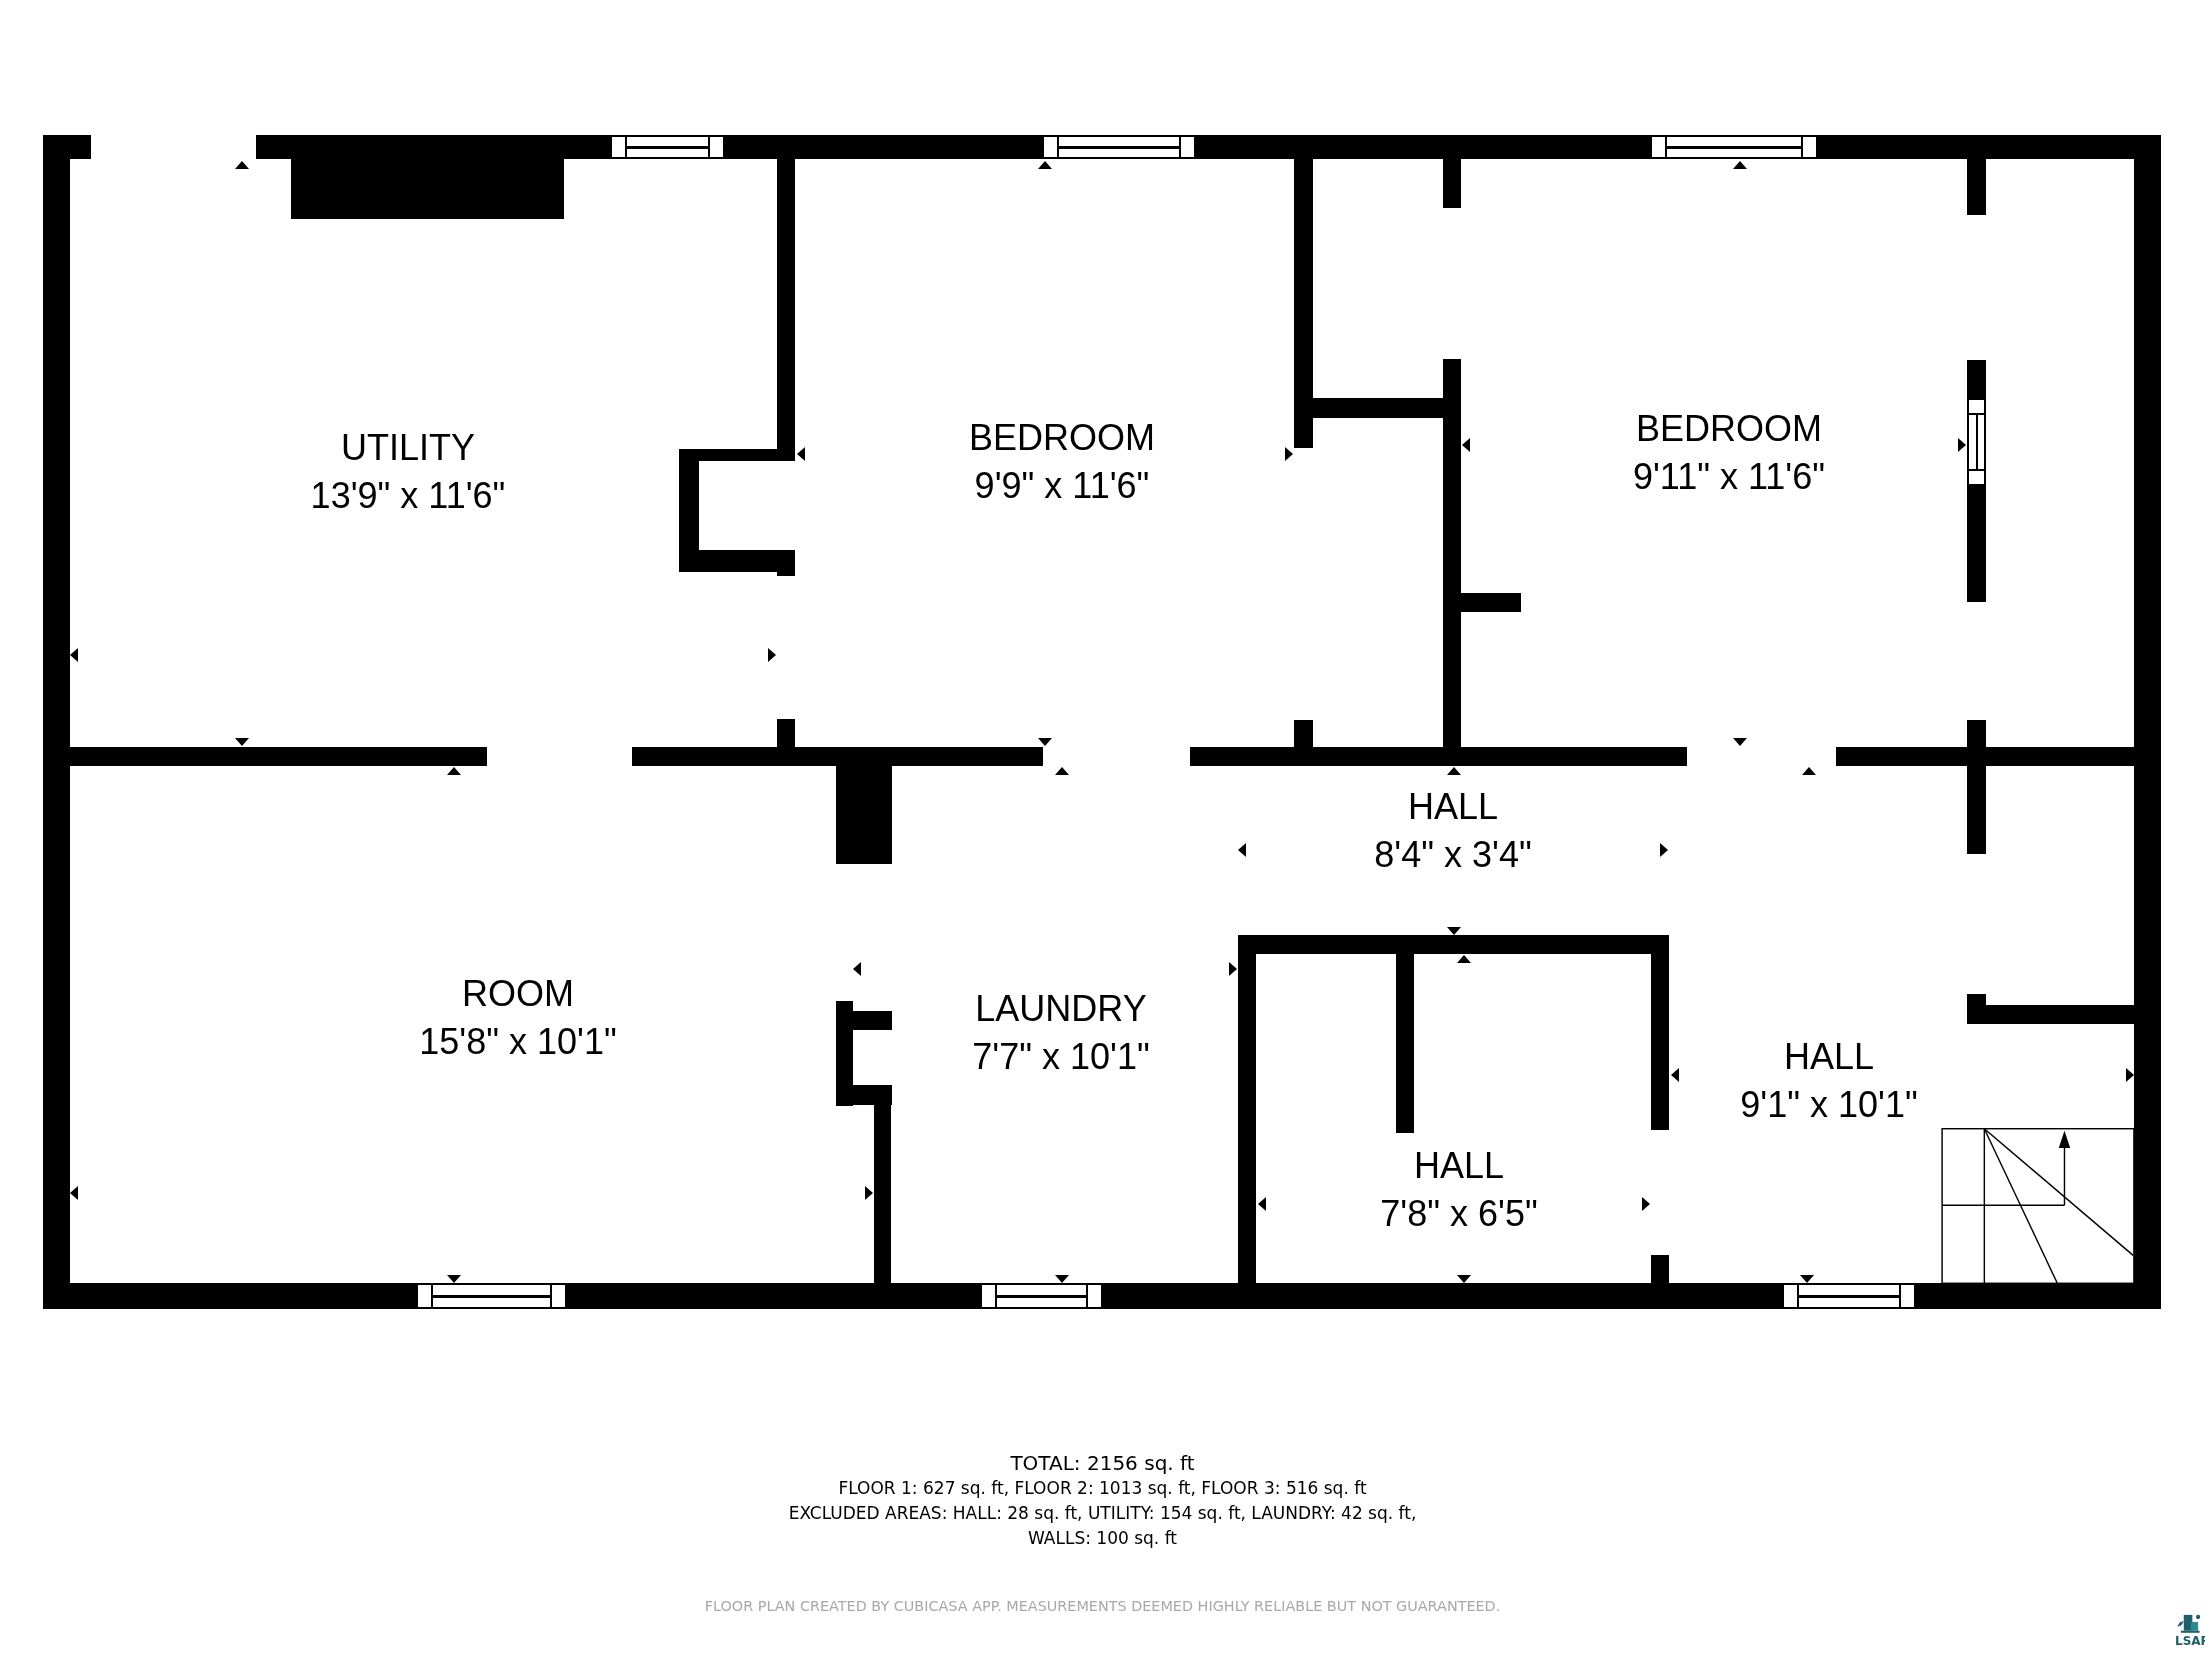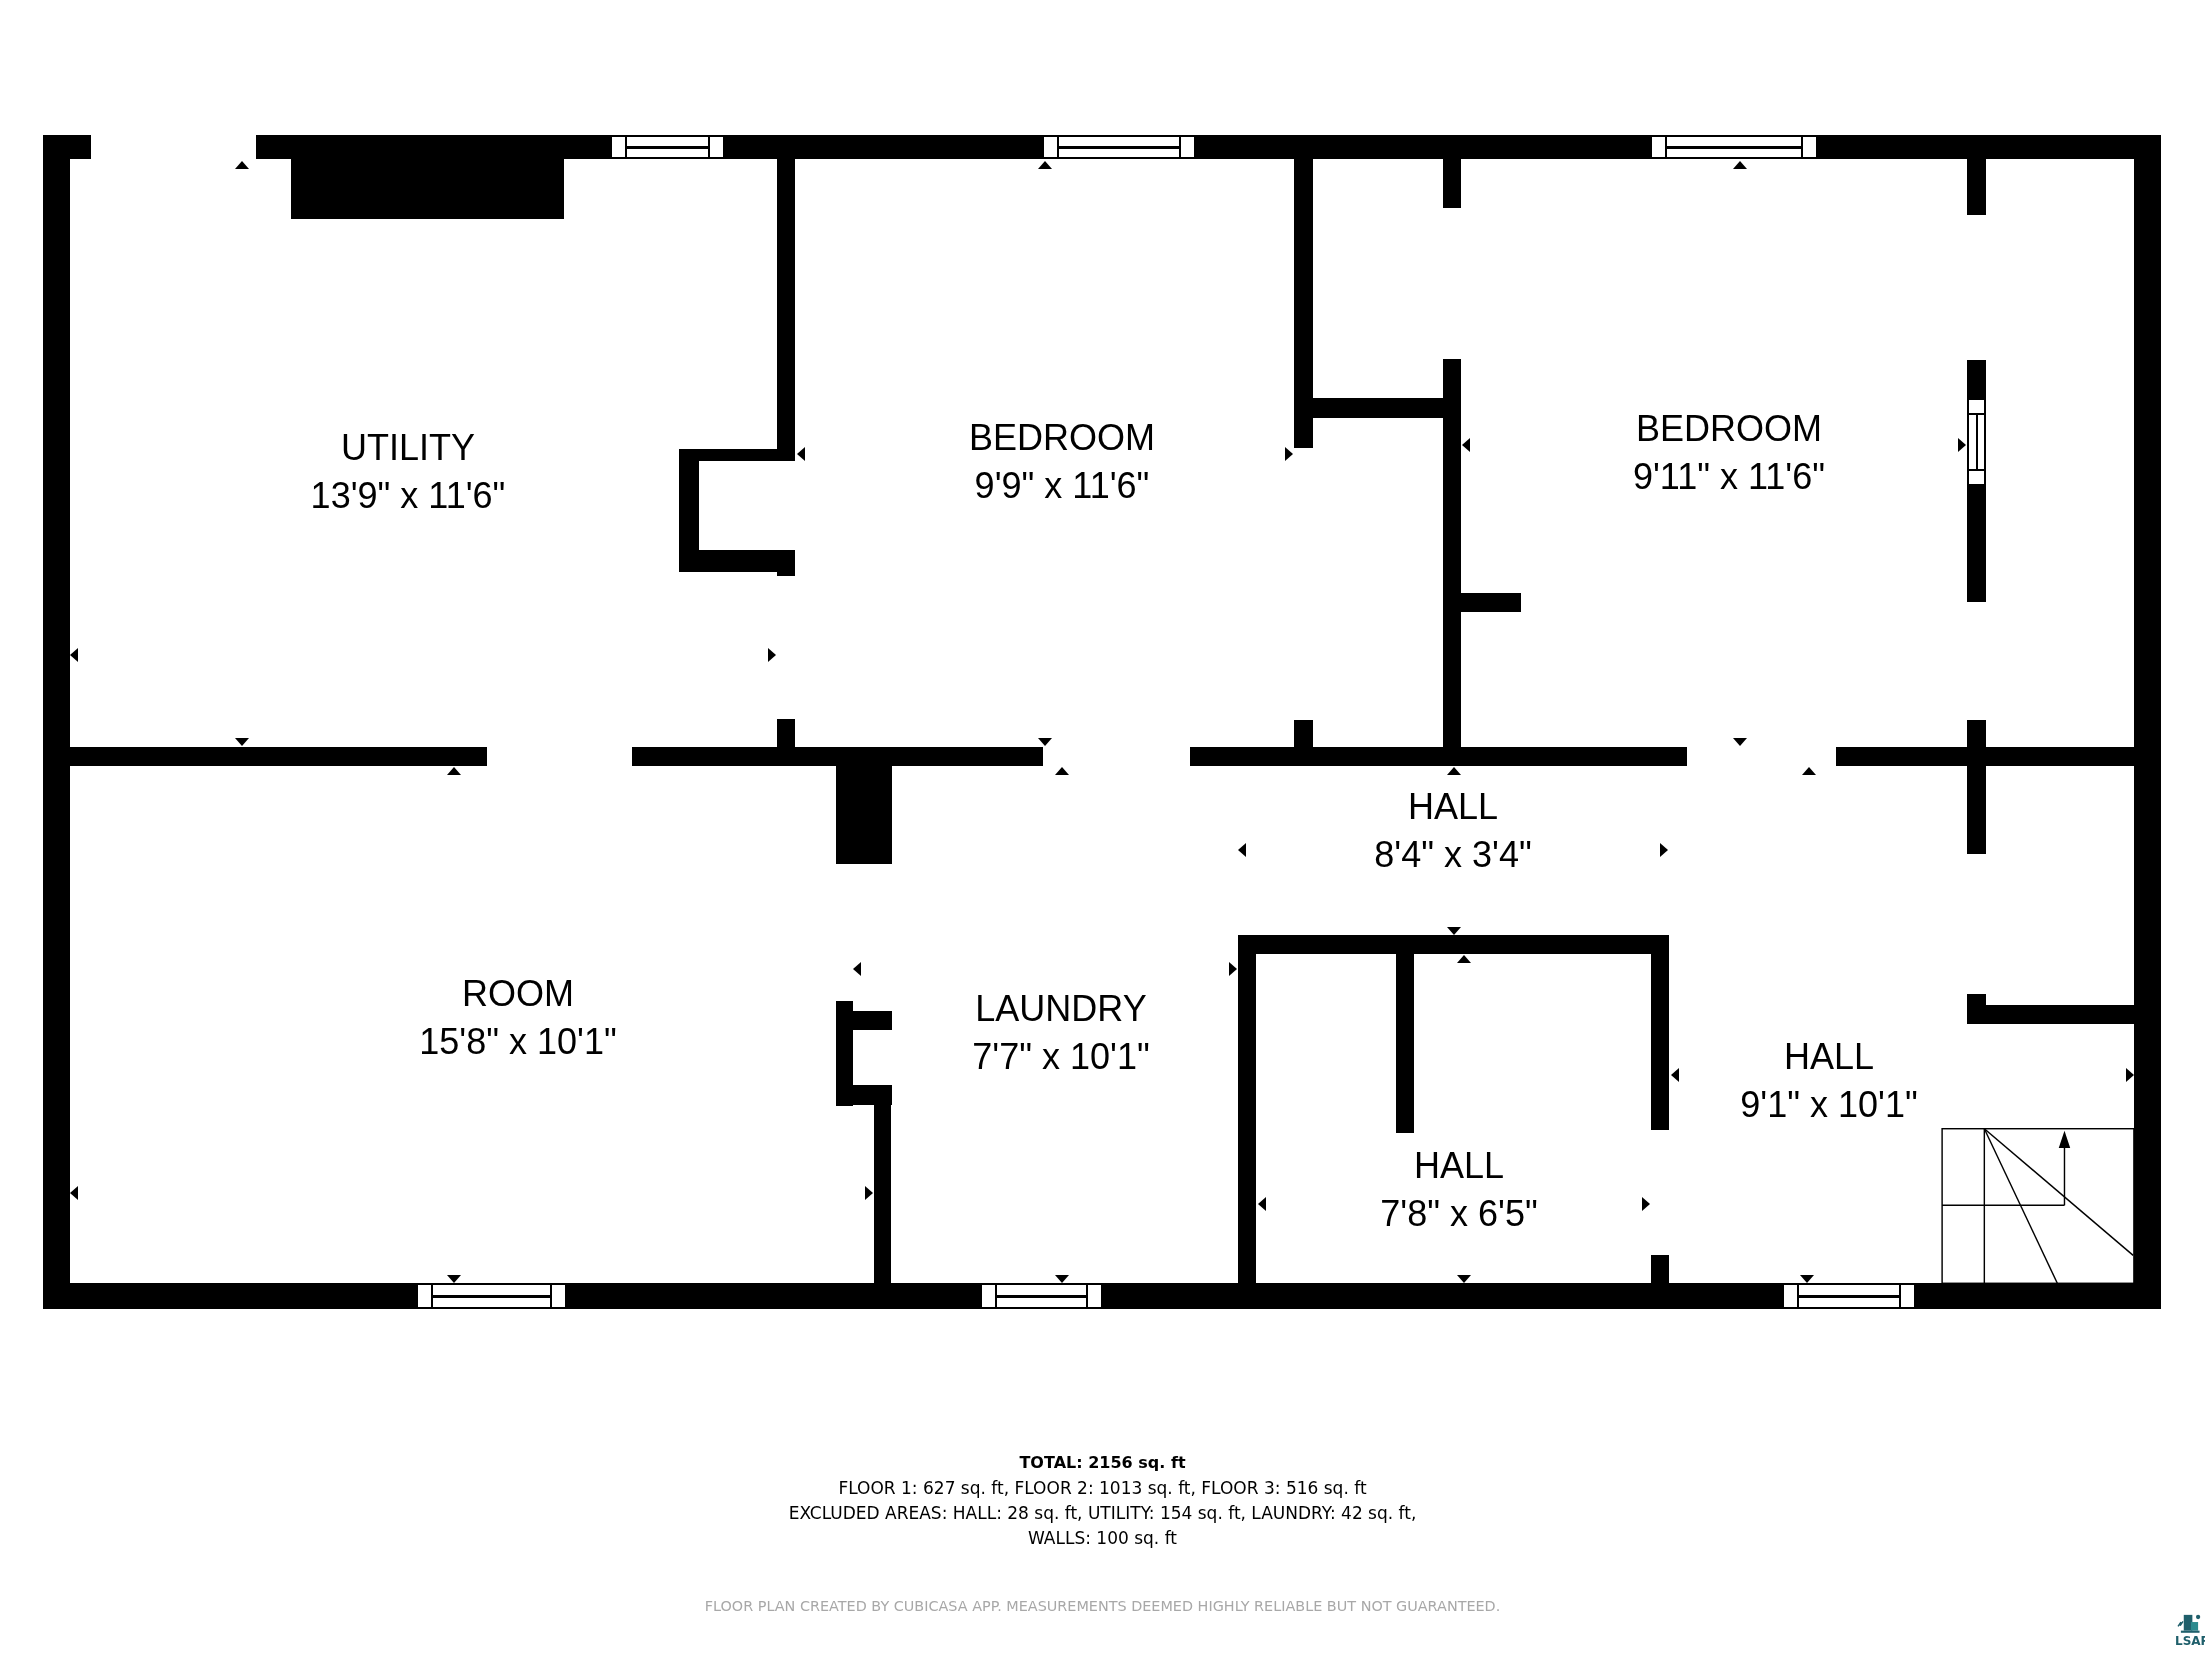--- a/index.html
+++ b/index.html
@@ -15,21 +15,21 @@
   .winv::after { content:""; position:absolute; top:13px; bottom:13px; left:50%; width:2.2px; margin-left:-0.7px; background:#000; }
   .room-label { position:absolute; text-align:center; color:#000; transform:translateX(-50%); white-space:nowrap; }
   .room-name { font-size:36px; line-height:46px; display:block; }
   .room-dim { font-size:36px; line-height:49px; display:block; }
   .tri { position:absolute; width:0; height:0; }
   .t-up { border-left:7.2px solid transparent; border-right:7.2px solid transparent; border-bottom:8.6px solid #000; }
   .t-down { border-left:7.2px solid transparent; border-right:7.2px solid transparent; border-top:8.6px solid #000; }
   .t-left { border-top:7.2px solid transparent; border-bottom:7.2px solid transparent; border-right:8.6px solid #000; }
   .t-right { border-top:7.2px solid transparent; border-bottom:7.2px solid transparent; border-left:8.6px solid #000; }
   .summary { position:absolute; left:0; width:2205px; text-align:center; top:1450px; font-family:"DejaVu Sans", sans-serif; color:#000; }
-  .summary .total { font-size:16px; font-weight:bold; line-height:26px; display:block; }
+  .summary .total { font-size:20px; font-weight:normal; line-height:26px; display:block; }
   .summary .line { font-size:17px; line-height:25px; display:block; }
   .disclaimer { position:absolute; left:0; width:2205px; text-align:center; top:1598px; font-family:"DejaVu Sans", sans-serif; font-size:14.4px; color:#a8a8a8; }
   .logo { position:absolute; left:2175px; top:1612px; width:29px; height:40px; }
   .logo .lbl { position:absolute; left:0; top:21.5px; width:29px; text-align:center; font-size:12px; font-weight:bold; color:#1f5f6b; font-family:"DejaVu Sans", sans-serif; }
   .stairs { position:absolute; left:1941px; top:1128px; }
 </style>
 </head>
 <body>
 
 <div class="plan">

